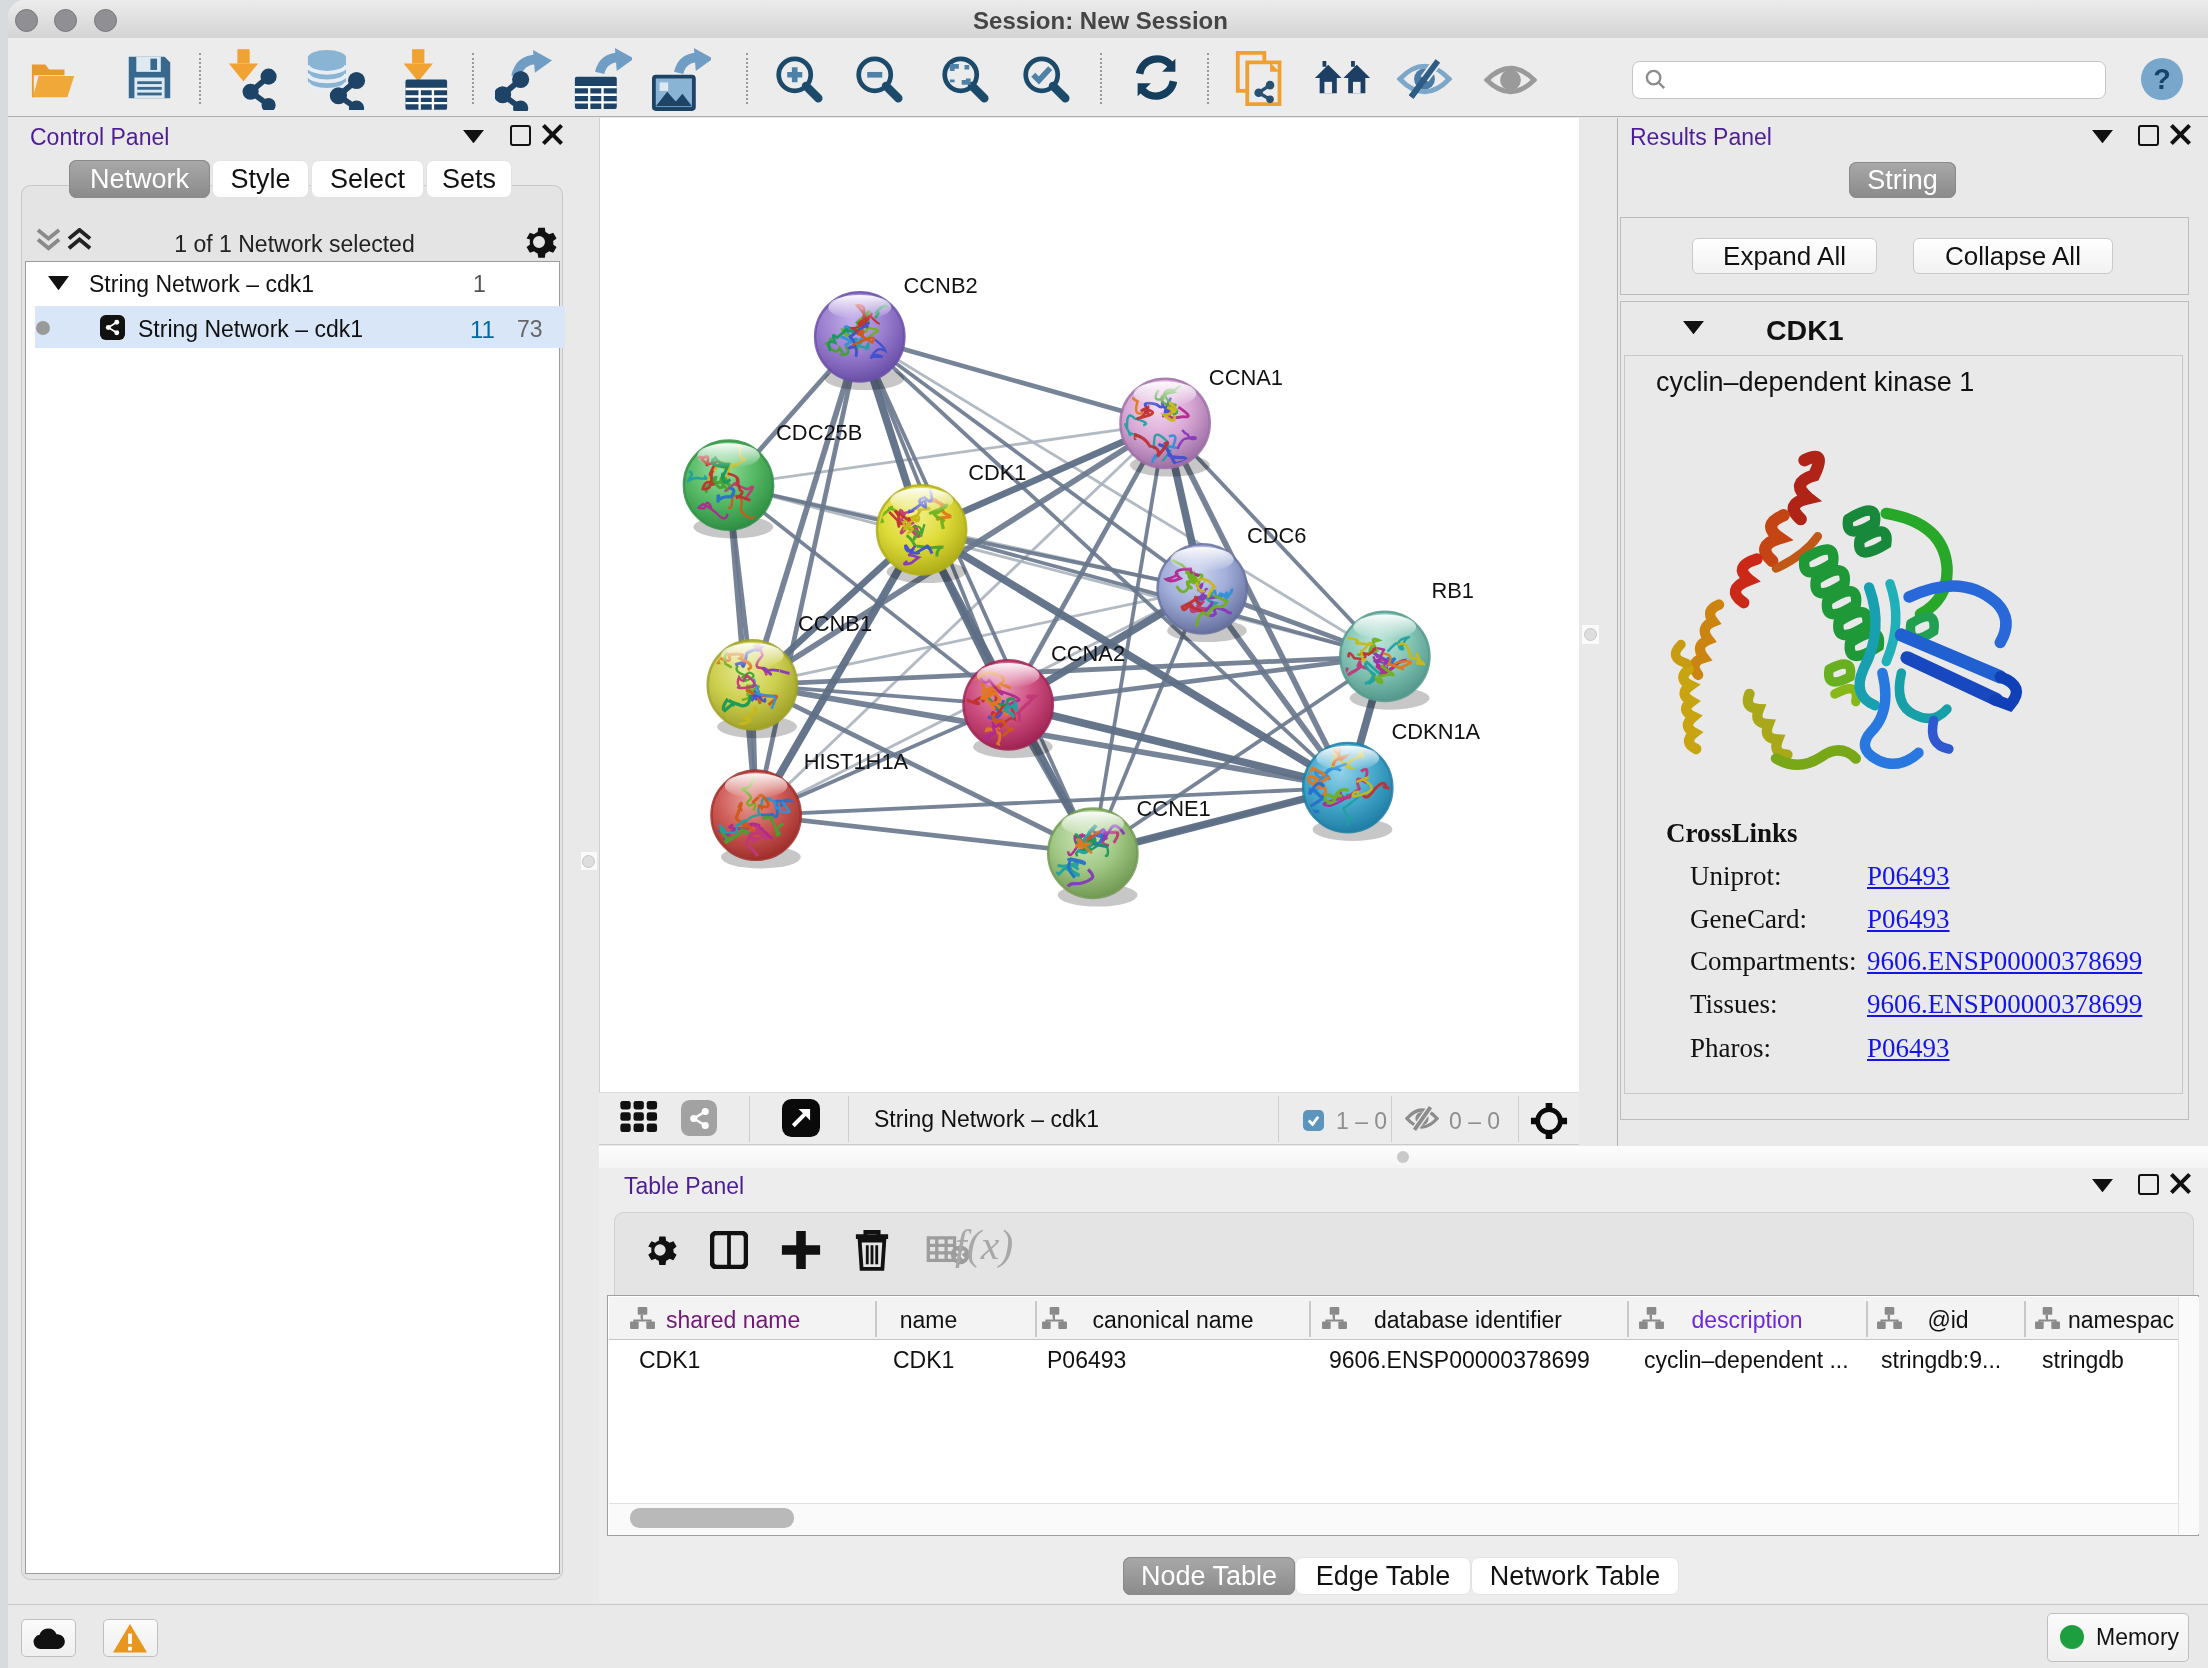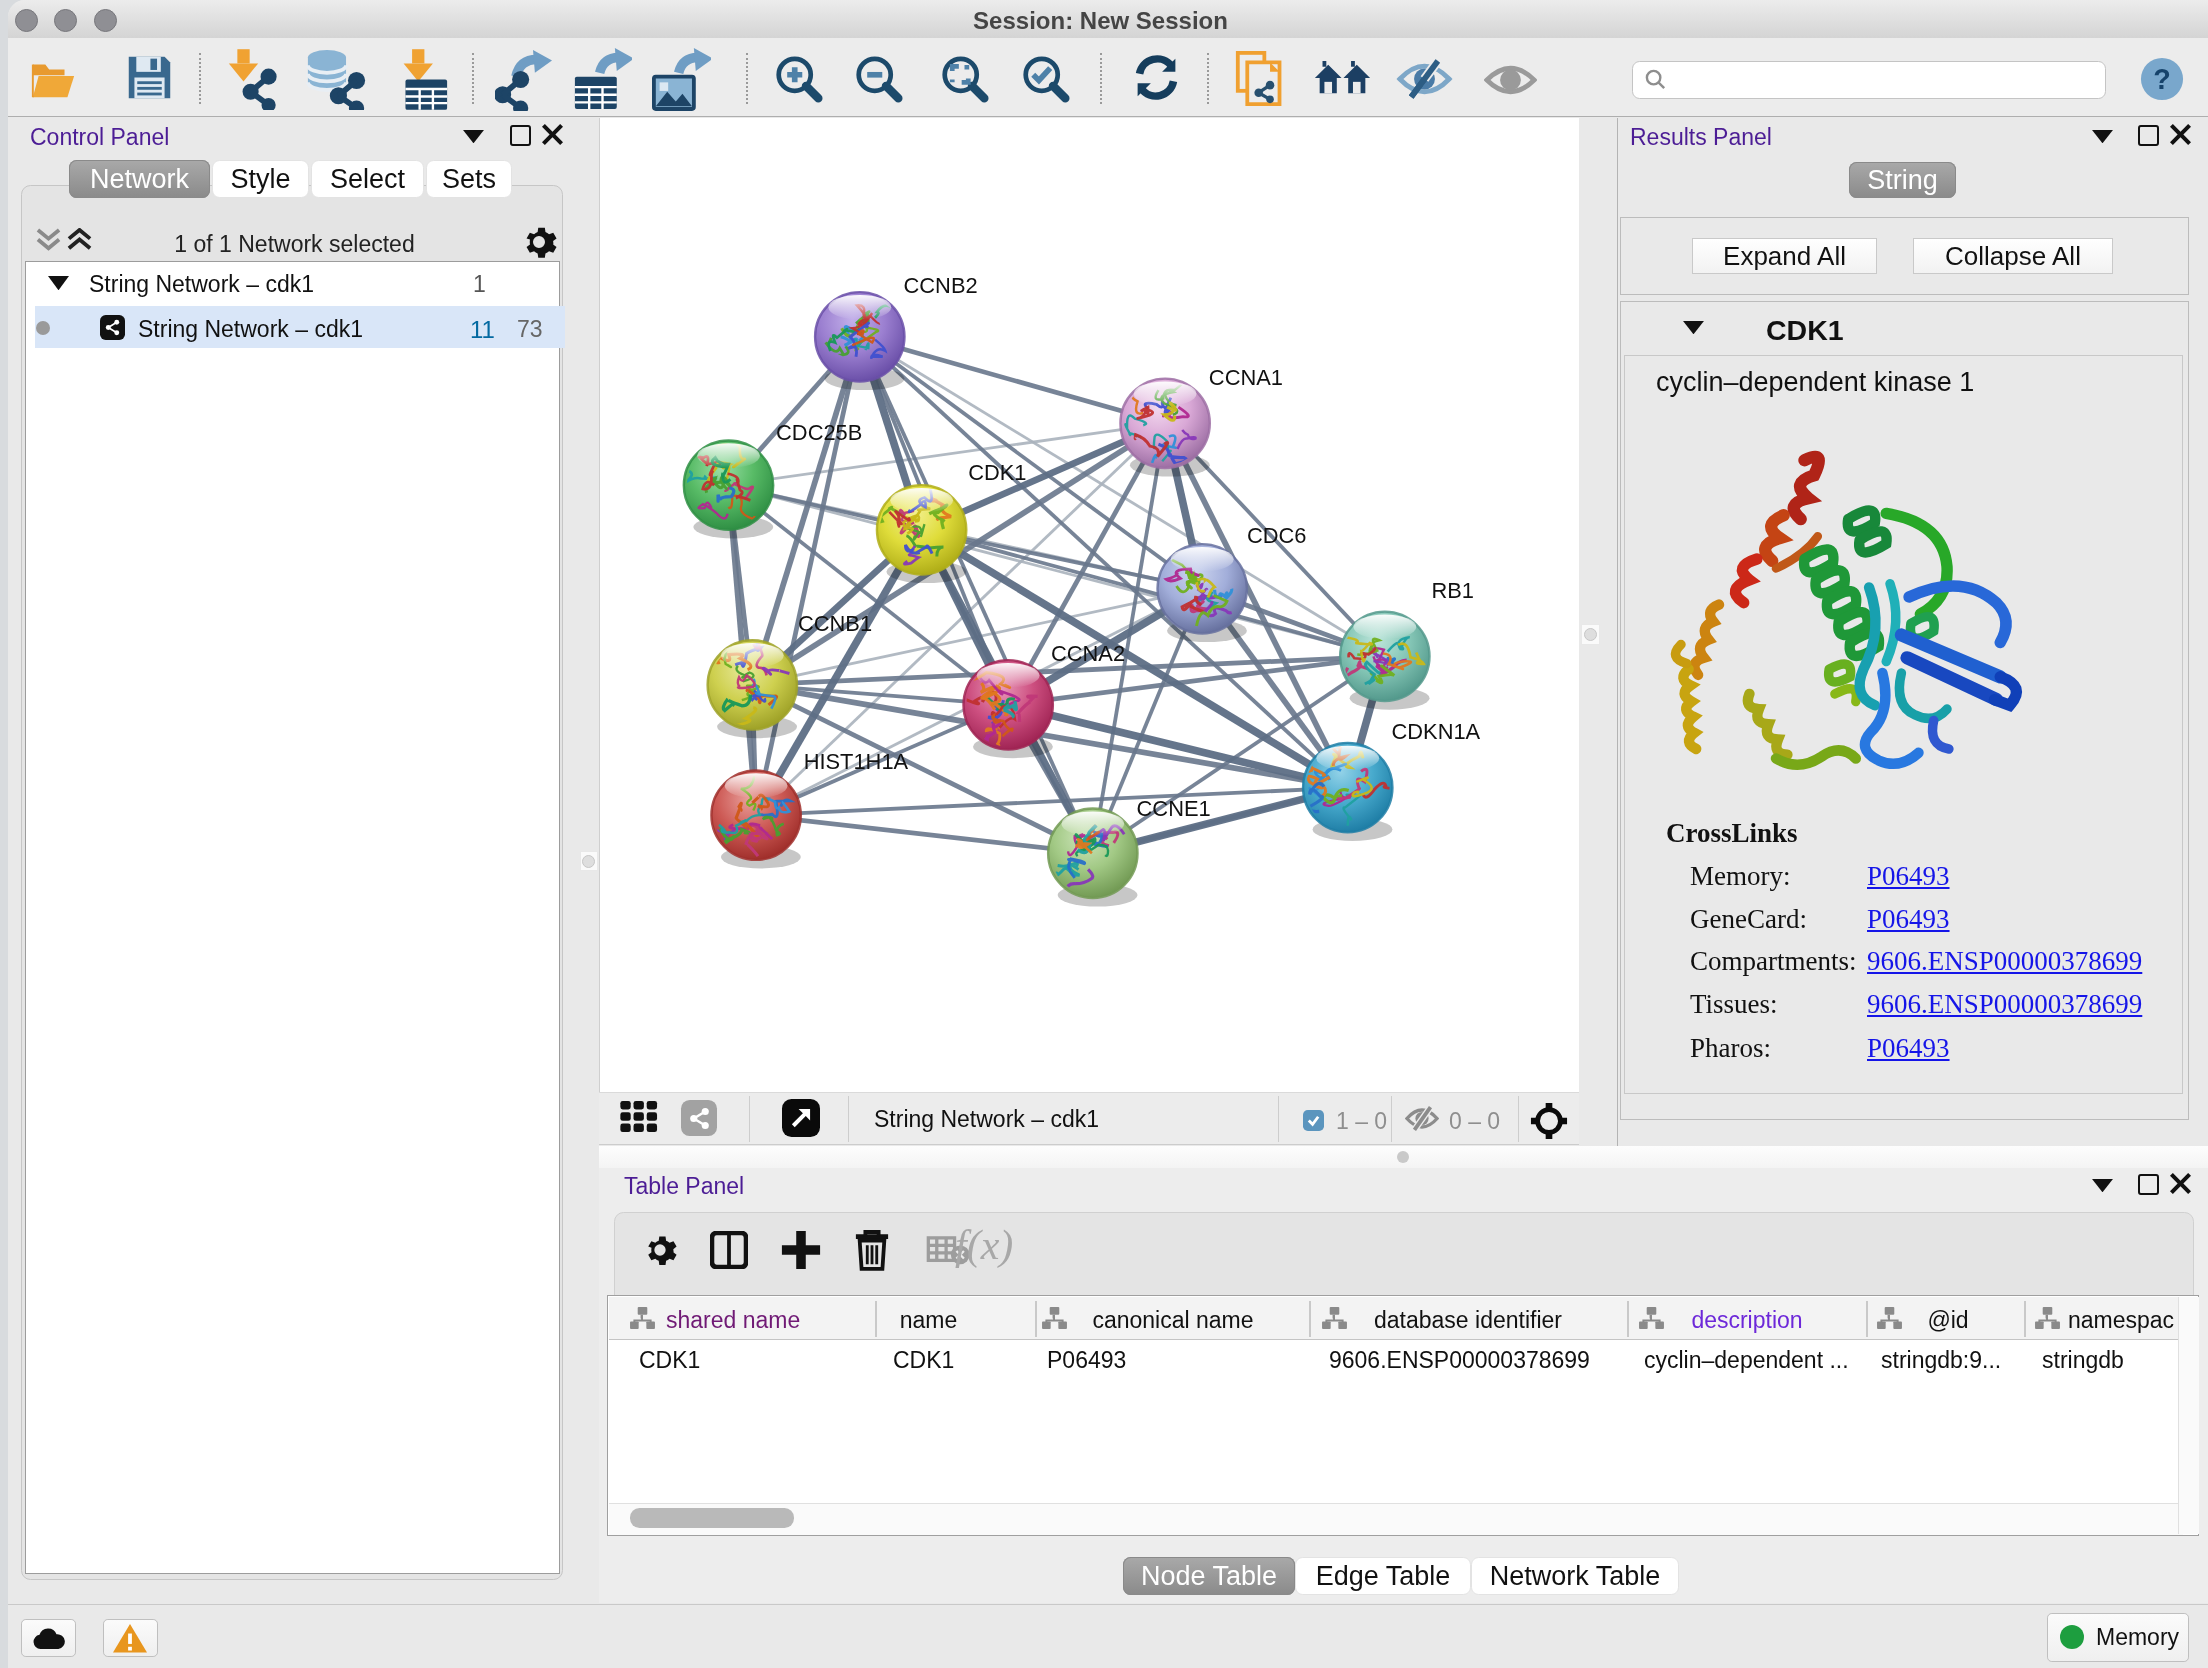--- a/index.html
+++ b/index.html
@@ -16,21 +16,21 @@
 .tabsel{background:linear-gradient(#a9a9a9,#8a8a8a);color:#fff;box-shadow:inset 0 0 0 1px #8a8a8a}
 .tabun{background:#fff;color:#111;border:1.9px solid #e3e3e3}
 .cpbox{left:21px;top:185px;width:542px;height:1395px;background:#e4e4e4;border:1.9px solid #c6c6c6;border-radius:9.5px;box-sizing:border-box}
 .cptree{left:25px;top:261px;width:535px;height:1313px;background:#fff;border:1.9px solid #9c9c9c;box-sizing:border-box}
 .canvas{left:599px;top:118px;width:980px;height:974px;background:#fff;border-left:1px solid #cfcfcf;box-sizing:border-box}
 .netbar{left:599px;top:1092px;width:980px;height:53px;background:#ececec;border-top:1.9px solid #dadada;border-bottom:1px solid #cccccc;box-sizing:border-box}
 .nsep{top:1096px;height:46px;width:0;border-left:1.9px solid #cdcdcd}
 .hsplit{left:599px;top:1146px;width:1609px;height:22px;background:linear-gradient(#fdfdfd,#f4f4f4)}
 .rpanel{left:1617px;top:118px;width:592px;height:1028px;background:#e9e9e9;border-left:1.9px solid #b3b3b3}
 .rbox{position:absolute;border:1.9px solid #bcbcbc;box-sizing:border-box}
-.btn{position:absolute;background:linear-gradient(#ffffff,#f2f2f2);border:1.9px solid #c9c9c9;border-radius:0;font-size:26px;color:#111;display:flex;align-items:center;justify-content:center;box-sizing:border-box}
+.btn{position:absolute;background:linear-gradient(#ffffff,#f2f2f2);border:1.9px solid #c9c9c9;border-radius:6px;font-size:26px;color:#111;display:flex;align-items:center;justify-content:center;box-sizing:border-box}
 .tpanel{left:599px;top:1168px;width:1609px;height:435px;background:#ededed}
 .ttool{left:614px;top:1212px;width:1580px;height:84px;background:#e4e4e4;border:1.9px solid #d0d0d0;border-radius:9.5px 9.5px 0 0;box-sizing:border-box}
 .tbl{left:607px;top:1295px;width:1592px;height:241px;background:#fff;border:1.9px solid #9f9f9f;box-sizing:border-box}
 .statusbar{left:7.6px;top:1604px;width:2201px;height:65px;background:#e9e9e9;border-top:1.9px solid #c9c9c9}
 .sbtn{position:absolute;background:linear-gradient(#fbfbfb,#efefef);border:1.9px solid #bfbfbf;border-radius:4.8px;box-sizing:border-box}
 .link{color:#1515e8;text-decoration:underline}
 .serif{font-family:"Liberation Serif",serif}
 </style></head>
 <body>
 <div class="ab win"></div>
@@ -712,21 +712,21 @@
     <path d="M240 146 q14 40 -4 82" fill="none" stroke="#20b0b8" stroke-width="10" stroke-linecap="round"></path>
     <path d="M252 240 q-8 34 14 44 q20 10 34 -6" fill="none" stroke="#18a0a8" stroke-width="10" stroke-linecap="round"></path>
     <path d="M252 200 L356 244" fill="none" stroke="#2060d0" stroke-width="14" stroke-linecap="round"></path>
     <path d="M258 224 L352 268" fill="none" stroke="#1848c0" stroke-width="14" stroke-linecap="round"></path>
     <path d="M356 244 q28 10 10 30 l-16 -6" fill="none" stroke="#1040b8" stroke-width="12" stroke-linecap="round"></path>
     <path d="M260 160 q56 -26 92 6 q18 18 4 42" fill="none" stroke="#2868d8" stroke-width="12" stroke-linecap="round"></path>
     <path d="M232 240 q10 40 -12 62 q-16 18 8 30 q22 10 42 -8" fill="none" stroke="#2878e0" stroke-width="11" stroke-linecap="round"></path>
     <path d="M286 290 q-6 26 16 30" fill="none" stroke="#3058d0" stroke-width="10" stroke-linecap="round"></path>
   </svg>
 <div class="ab serif" style="left:1666px;top:818px;font-size:27px;font-weight:bold;color:#111">CrossLinks</div>
-<div class="ab serif" style="left:1690px;top:861px;font-size:27px;color:#111">Memory:</div>
+<div class="ab serif" style="left:1690px;top:861px;font-size:27px;color:#111">Uniprot:</div>
 <div class="ab serif link" style="left:1867px;top:861px;font-size:27px">P06493</div>
 <div class="ab serif" style="left:1690px;top:904px;font-size:27px;color:#111">GeneCard:</div>
 <div class="ab serif link" style="left:1867px;top:904px;font-size:27px">P06493</div>
 <div class="ab serif" style="left:1690px;top:946px;font-size:27px;color:#111">Compartments:</div>
 <div class="ab serif link" style="left:1867px;top:946px;font-size:27px">9606.ENSP00000378699</div>
 <div class="ab serif" style="left:1690px;top:989px;font-size:27px;color:#111">Tissues:</div>
 <div class="ab serif link" style="left:1867px;top:989px;font-size:27px">9606.ENSP00000378699</div>
 <div class="ab serif" style="left:1690px;top:1033px;font-size:27px;color:#111">Pharos:</div>
 <div class="ab serif link" style="left:1867px;top:1033px;font-size:27px">P06493</div>
 

